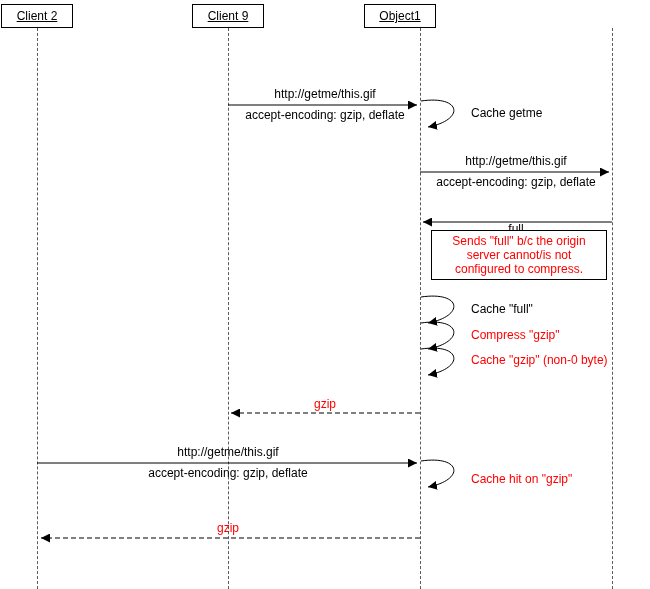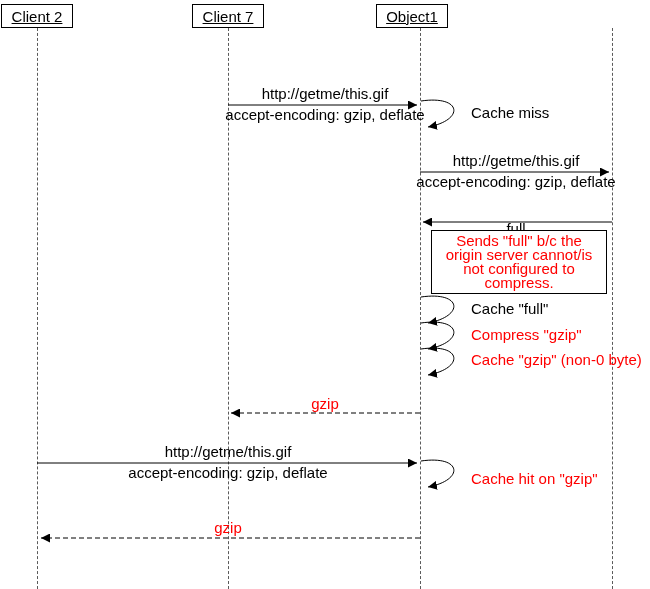--- a/index.html
+++ b/index.html
@@ -1,21 +1,21 @@
 <!DOCTYPE html>
 <html><head>
 <meta charset="utf-8">
 <style>
   html, body { margin: 0; padding: 0; background: #ffffff; }
   .diagram {
     position: relative;
     width: 650px;
     height: 589px;
     font-family: "Liberation Sans", "DejaVu Sans", sans-serif;
-    font-size: 15px;
+    font-size: 12px;
     color: #000000;
     overflow: hidden;
     background: #ffffff;
   }
   .actor-box {
     position: absolute;
     top: 4px;
     width: 72px;
     height: 24px;
     border: 1px solid #000000;
@@ -61,23 +61,23 @@
 </style>
 </head>
 <body>
 
 <div class="diagram">
 
   <div class="actor-box" style="left:1px">
     <span>Client 2</span>
   </div>
   <div class="actor-box" style="left:192px">
-    <span>Client 7</span>
+    <span>Client 9</span>
   </div>
-  <div class="actor-box" style="left:376px">
+  <div class="actor-box" style="left:364px">
     <span>Object1</span>
   </div>
 
   <div class="lifeline" style="left:37px"></div>
   <div class="lifeline" style="left:228px"></div>
   <div class="lifeline" style="left:420px"></div>
   <div class="lifeline" style="left:612px"></div>
 
   <svg class="arrows" width="650" height="589">
     <defs>
@@ -105,21 +105,21 @@
     <path d="M37,463 L417,463" stroke="#000000" fill="none" marker-end="url(#arrow)"></path>
 
     <path d="M421,461 C462,455 465,480 428,487" stroke="#000000" fill="none" marker-end="url(#arrow)"></path>
 
     <path d="M420,538 L41,538" stroke="#000000" fill="none" stroke-dasharray="5,3" marker-end="url(#arrow)"></path>
   </svg>
 
   <div class="lbl center" style="left:325px; top:87px">http://getme/this.gif</div>
   <div class="lbl center" style="left:325px; top:108px">accept-encoding: gzip, deflate</div>
 
-  <div class="lbl" style="left:471px; top:106px">Cache miss</div>
+  <div class="lbl" style="left:471px; top:106px">Cache getme</div>
 
   <div class="lbl center" style="left:516px; top:154px">http://getme/this.gif</div>
   <div class="lbl center" style="left:516px; top:175px">accept-encoding: gzip, deflate</div>
 
   <div class="lbl center" style="left:516px; top:222px">full</div>
 
   <div class="note-box">Sends "full" b/c the origin server cannot/is not configured to compress.</div>
 
   <div class="lbl" style="left:471px; top:302px">Cache "full"</div>
   <div class="lbl red" style="left:471px; top:328px">Compress "gzip"</div>

